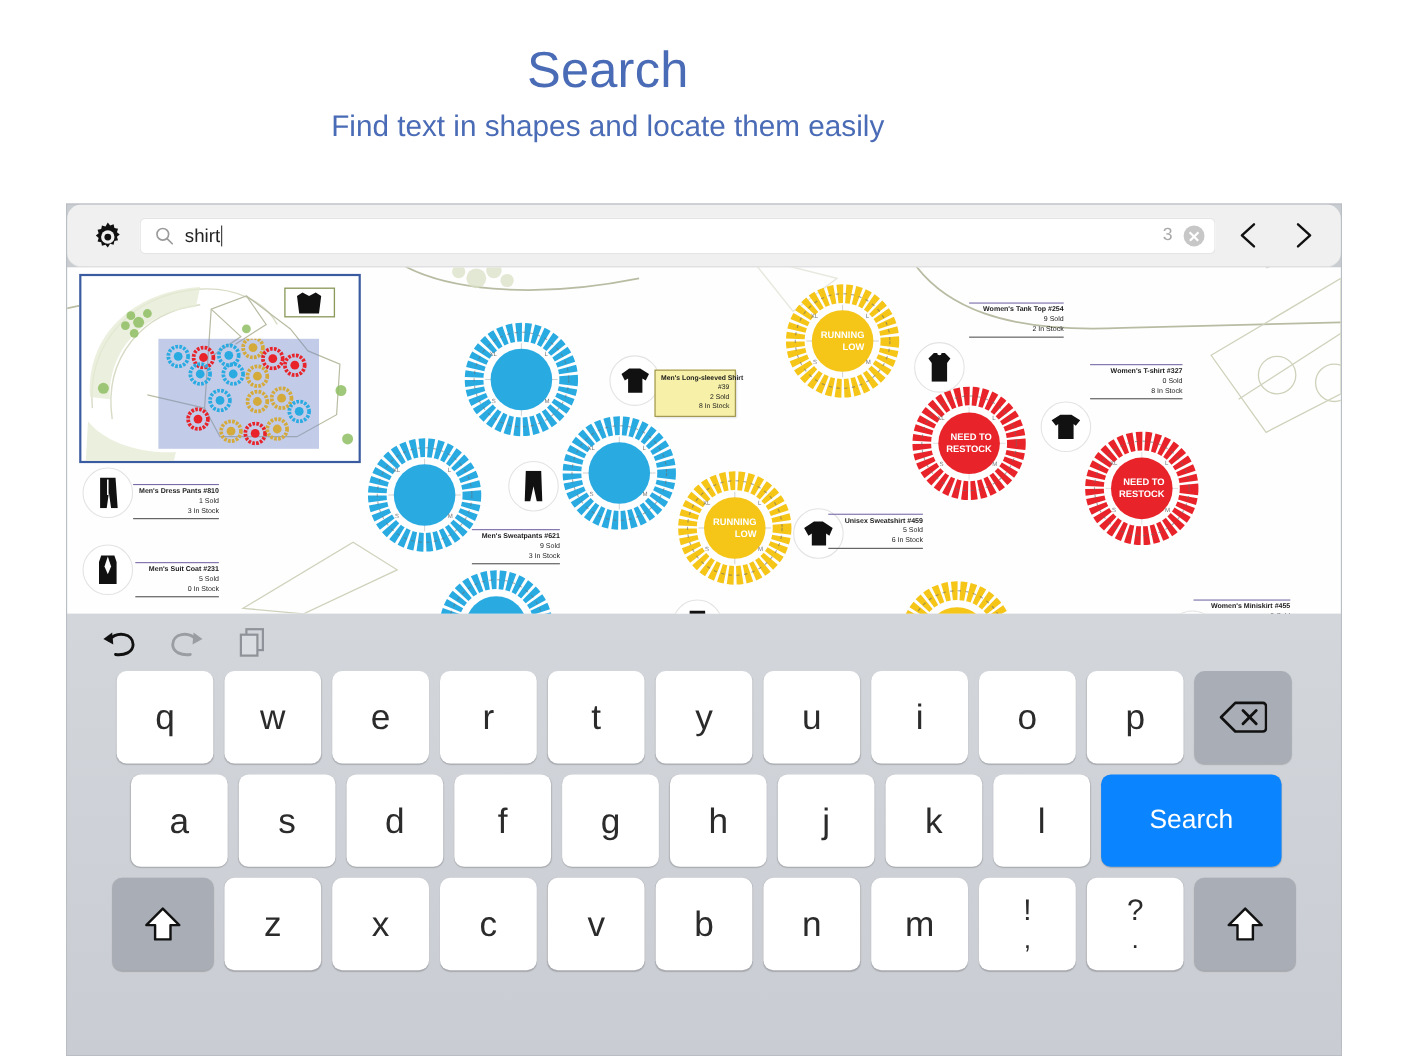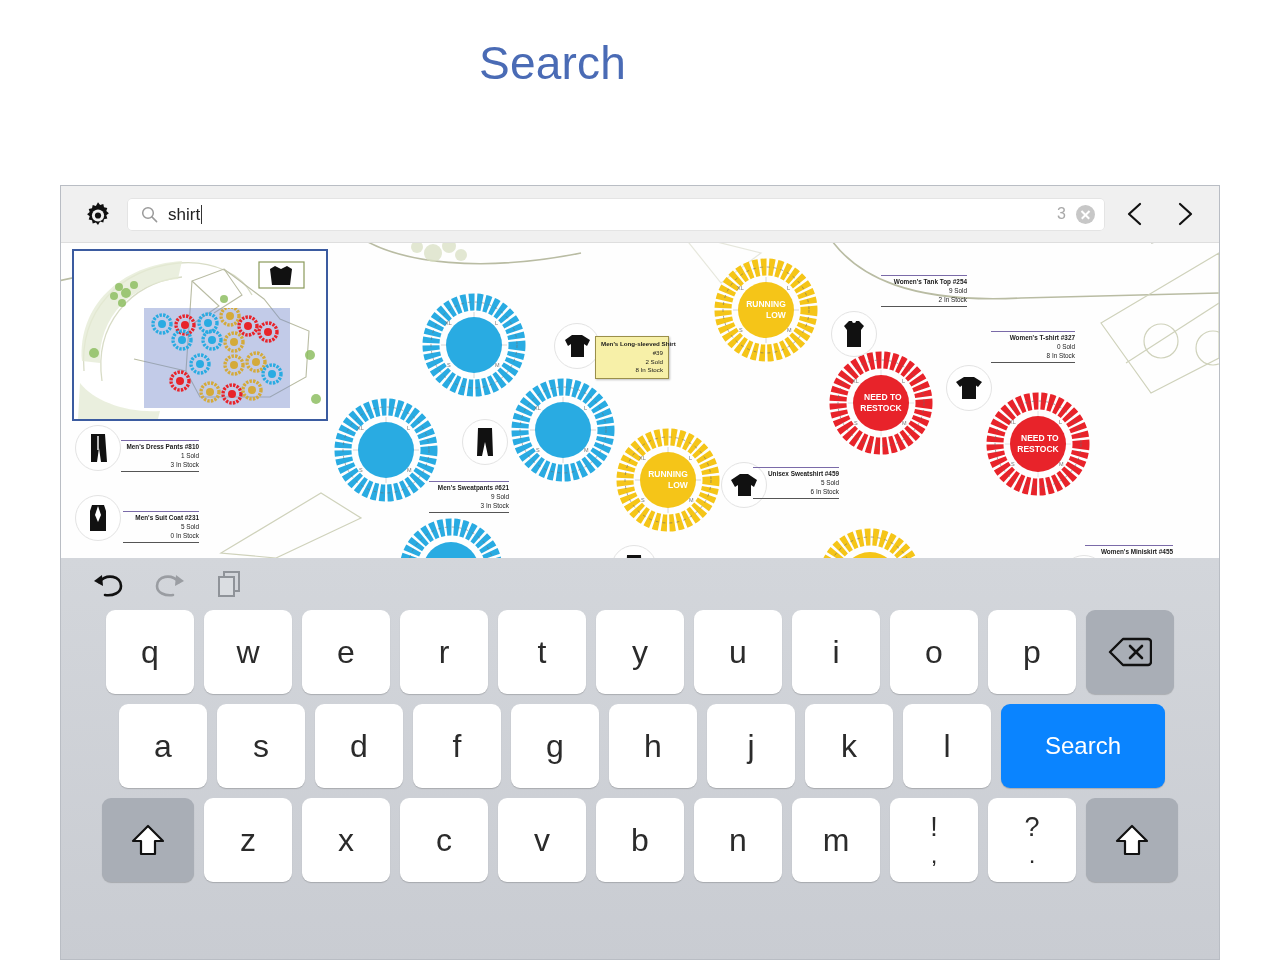--- a/index.html
+++ b/index.html
@@ -28,21 +28,21 @@
     width: 1160px; height: 775px;
     background: #c9ccd1;
     border: 1px solid #b9bdc4;
     overflow: hidden;
   }
 
   
   .toolbar {
     position: relative; height: 57px; background: #f0f0f0;
     border-bottom: 1px solid #dedede;
-    display: flex; align-items: center; padding: 0 18px 0 22px; gap: 14px;
+    display: flex; align-items: center; padding: 0 18px 0 22px; gap: 14px; border-radius: 13px;
   }
   .gear { width: 30px; height: 30px; flex: 0 0 auto; }
   .searchbox {
     flex: 1 1 auto; height: 33px; background: #fff; border-radius: 5px;
     display: flex; align-items: center; padding: 0 10px 0 14px; gap: 10px;
     box-shadow: inset 0 0 0 1px #e4e4e4;
   }
   .mag { width: 17px; height: 17px; flex: 0 0 auto; }
   .query {
     flex: 1 1 auto; font-size: 17px; color: #222; line-height: 33px;
@@ -139,20 +139,21 @@
   .key.punct .bot { font-size: 24px; }
   .row2 { padding-left: 4px; }
 </style>
 </head>
 <body>
 
 <div class="page">
 
   <div class="header">
     <h1>Search</h1>
+    <h2>Find text in shapes and locate them easily</h2>
   </div>
 
   <div class="device">
 
     <div class="toolbar">
       <div class="gear">
         <svg viewBox="0 0 30 30" width="30" height="30">
           <g fill="#111">
             <path d="M15 1.8l2.1 2.6 3.2-1 .7 3.3 3.3.7-1 3.2 2.6 2.1-2.6 2.1 1 3.2-3.3.7-.7 3.3-3.2-1L15 24.6l-2.1-2.6-3.2 1-.7-3.3-3.3-.7 1-3.2L4.1 13.7l2.6-2.1-1-3.2 3.3-.7.7-3.3 3.2 1z" transform="translate(0,1.5)"></path>
           </g>

